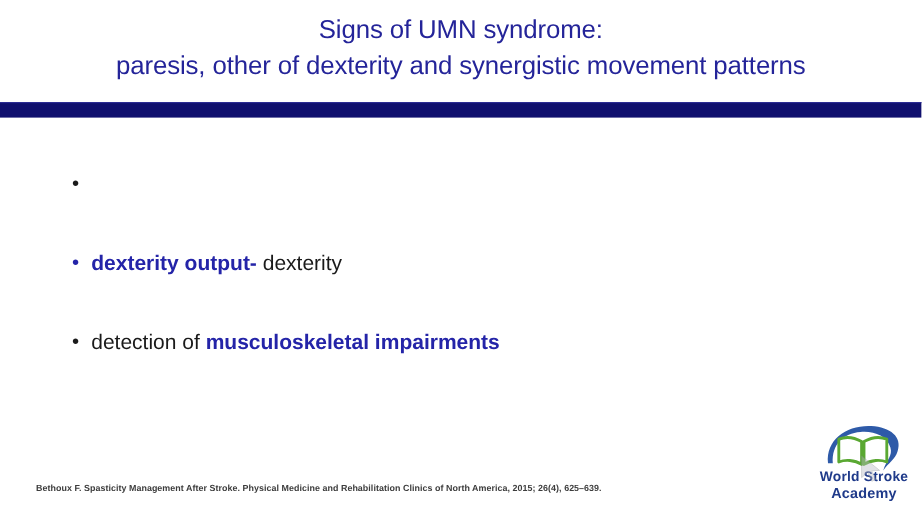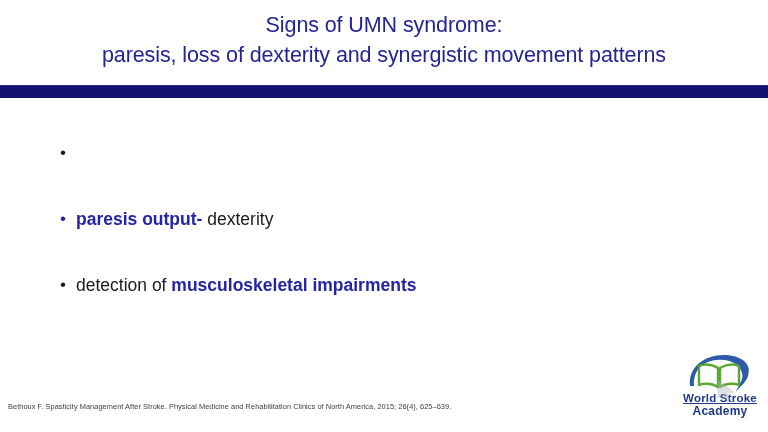--- a/index.html
+++ b/index.html
@@ -92,27 +92,28 @@
     font-weight: 400;
   }
   .txt-blue-bold {
     color: #2424a8;
     font-weight: bold;
   }
 
   
   .footnote {
     position: absolute;
-    left: 8px;
+    left: 30px;
     top: 401px;
     font-size: 7.4px;
     line-height: 11px;
     color: #3c3c3c;
     letter-spacing: 0.05px;
     white-space: nowrap;
+    font-weight: bold;
   }
 
   
   .logo {
     position: absolute;
     left: 676px;
     top: 352px;
     width: 88px;
     height: 72px;
   }
@@ -130,21 +131,20 @@
     width: 88px;
     text-align: center;
     color: #1f3a8a;
     font-weight: bold;
     letter-spacing: 0.2px;
   }
   .logo-text .line1 {
     display: block;
     font-size: 11.5px;
     line-height: 13px;
-    text-decoration: underline;
   }
   .logo-text .line2 {
     display: block;
     font-size: 12px;
     line-height: 12px;
   }
 
   
   .cursor-overlay {
     position: absolute;
@@ -156,34 +156,34 @@
     pointer-events: none;
   }
 </style>
 </head>
 <body>
 
 <div class="slide">
 
   <div class="title-block">
     <span class="title-line title-line-1">Signs of UMN syndrome:</span>
-    <span class="title-line title-line-2">paresis, loss of dexterity and synergistic movement patterns</span>
+    <span class="title-line title-line-2">paresis, other of dexterity and synergistic movement patterns</span>
   </div>
 
   <div class="divider-bar"></div>
 
   <div class="body-block">
 
     <div class="bullet-row">
       <span class="bullet-dot">•</span>
     </div>
 
     <div class="bullet-row">
       <span class="bullet-dot blue">•</span>
-      <span class="bullet-text"><span class="txt-plain"></span><span class="txt-blue-bold">paresis output-</span><span class="txt-plain"> dexterity</span></span>
+      <span class="bullet-text"><span class="txt-plain"></span><span class="txt-blue-bold">dexterity output-</span><span class="txt-plain"> dexterity</span></span>
     </div>
 
     <div class="bullet-row">
       <span class="bullet-dot">•</span>
       <span class="bullet-text"><span class="txt-plain">detection of </span><span class="txt-blue-bold">musculoskeletal impairments</span><span class="txt-plain"></span></span>
     </div>
 
   </div>
 
   <div class="footnote">Bethoux F. Spasticity Management After Stroke. Physical Medicine and Rehabilitation Clinics of North America, 2015; 26(4), 625–639.</div>

